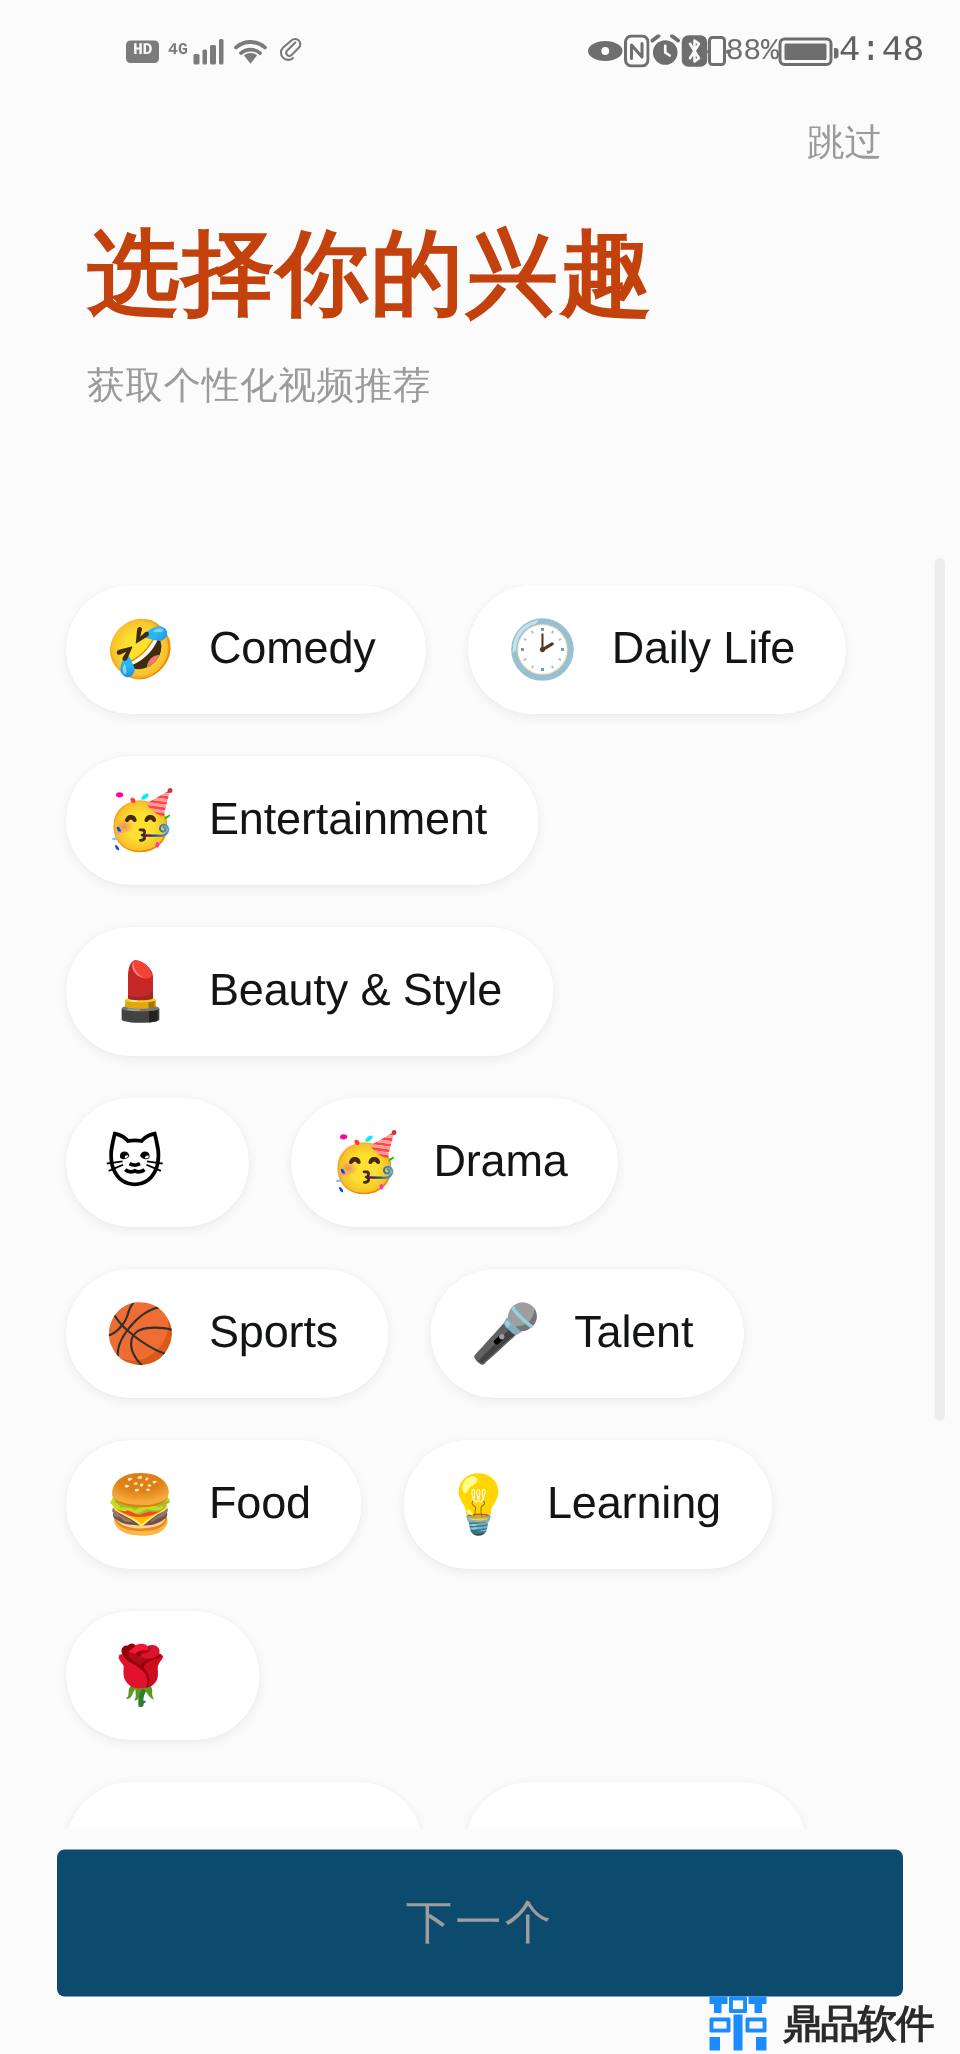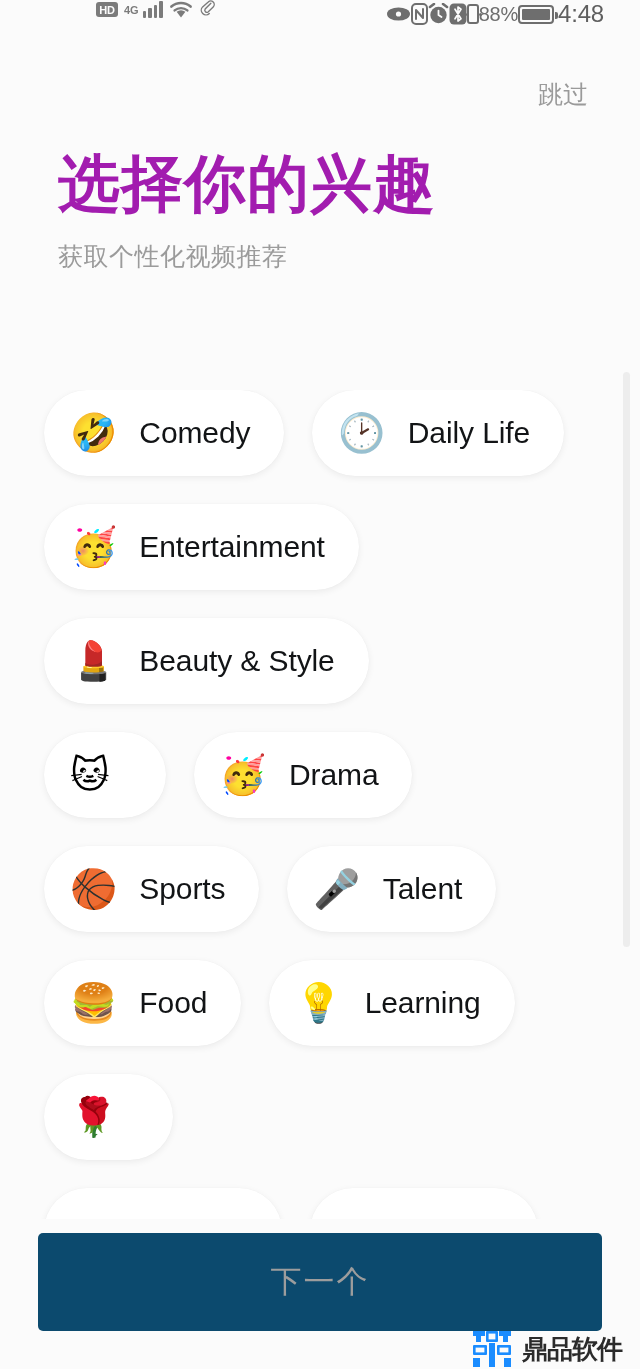--- a/index.html
+++ b/index.html
@@ -13,23 +13,24 @@
   body {
     font-family: "Liberation Sans", "DejaVu Sans", sans-serif;
     background: #fbfbfb;
     position: relative;
   }
 
   
   .status-bar {
     height: 68px;
     display: flex;
-    align-items: flex-start;
-    padding: 0 36px;
+    align-items: center;
+    padding: 0 24px;
     color: #7b7b7b;
+    font-family: Liberation Mono, monospace;
   }
   .status-left {
     display: flex;
     align-items: center;
     gap: 6px;
     margin-left: 60px;
   }
   .status-right {
     margin-left: auto;
     display: flex;
@@ -152,24 +153,24 @@
     font-family: "DejaVu Sans", sans-serif;
   }
 
   
   .header {
     padding: 38px 58px 0 58px;
   }
   .page-title {
     font-size: 62px;
     font-weight: bold;
-    color: #a21caf;
+    color: #c2410c;
     letter-spacing: 1px;
     line-height: 1.12;
-    font-family: Liberation Sans, sans-serif;
+    font-family: Liberation Serif, serif;
   }
   .page-subtitle {
     margin-top: 22px;
     font-size: 25px;
     color: #9b9b9b;
     letter-spacing: 0.5px;
     font-family: "DejaVu Sans", sans-serif;
   }
 
   

